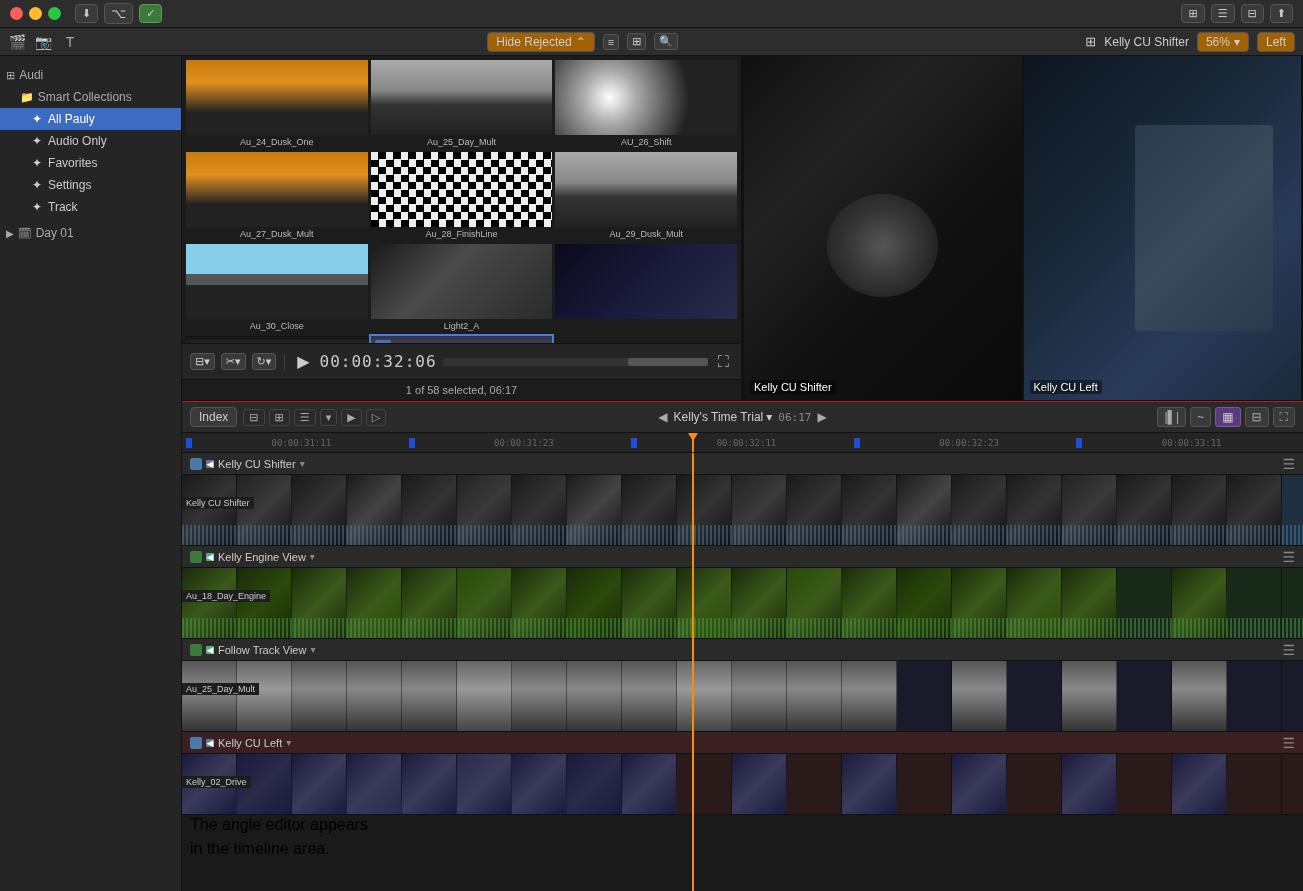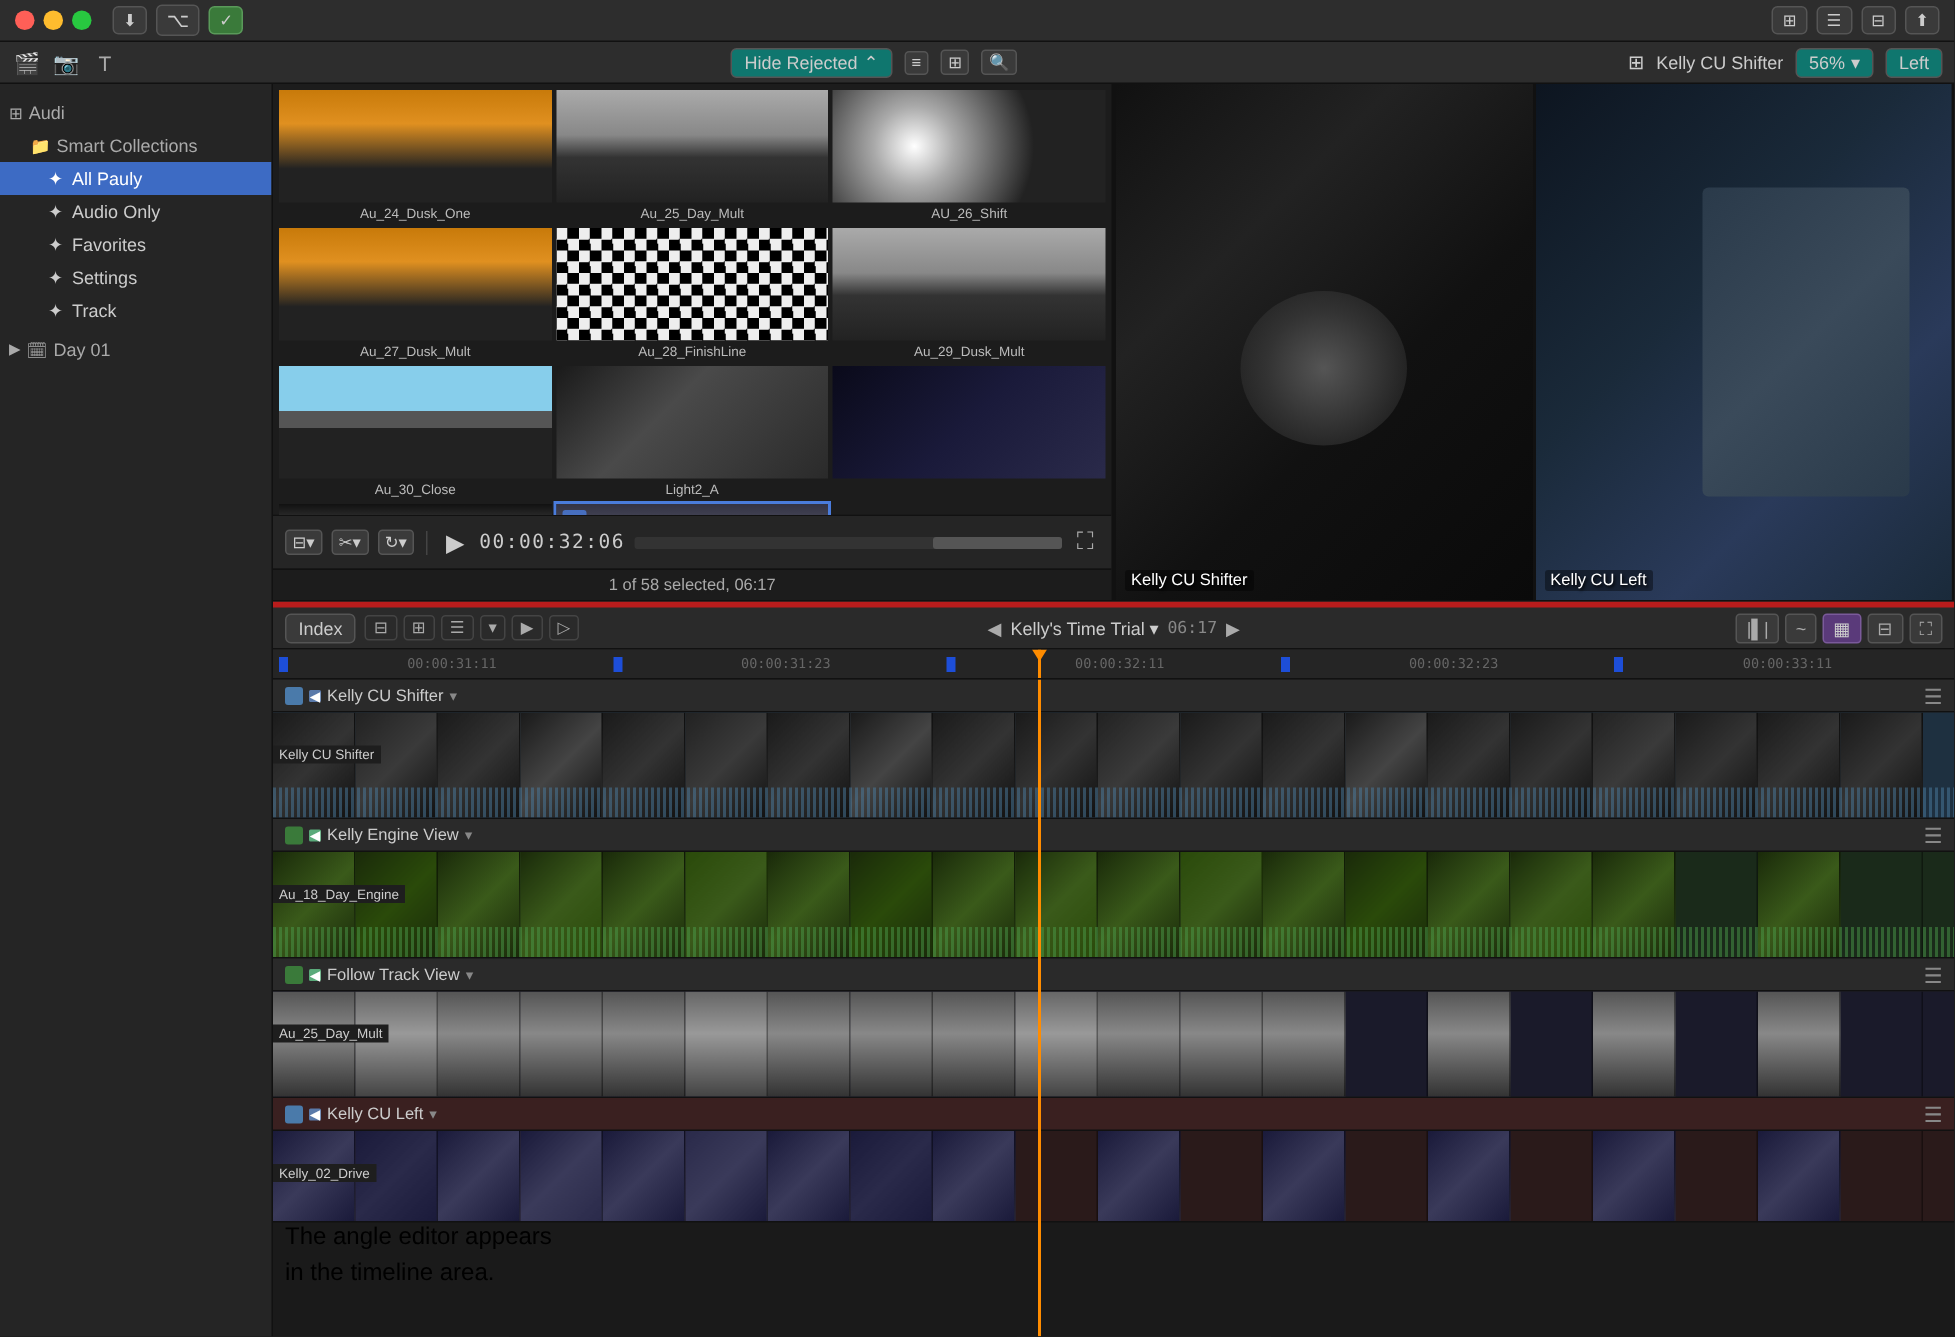--- a/index.html
+++ b/index.html
@@ -70,21 +70,21 @@
       width: 20px;
       height: 20px;
       display: flex;
       align-items: center;
       justify-content: center;
       color: #aaa;
       font-size: 14px;
       cursor: pointer;
     }
     .hide-rejected-btn {
-      background: #0f766e;
+      background: #a16207;
       border: 1px solid #555;
       border-radius: 4px;
       color: #ccc;
       padding: 2px 8px;
       font-size: 12px;
       cursor: pointer;
       display: flex;
       gap: 4px;
     }
     .toolbar-right {
@@ -235,21 +235,21 @@
       padding: 1px 4px;
       border-radius: 2px;
     }
     .frame-shifter {
       background: linear-gradient(135deg, #1a1a1a 0%, #333 50%, #111 100%);
     }
     .frame-left {
       background: linear-gradient(135deg, #0d1a2a 0%, #1a3a5a 50%, #0a1520 100%);
     }
     .timecode {
-      font-size: 13px;
+      font-size: 16px;
       color: #ccc;
       font-family: monospace;
       letter-spacing: 1px;
     }
     .ctrl-btn {
       background: transparent;
       border: none;
       color: #ccc;
       font-size: 14px;
       cursor: pointer;
@@ -280,21 +280,21 @@
       overflow: hidden;
     }
     .timeline-toolbar {
       background: #2a2a2a;
       height: 32px;
       display: flex;
       align-items: center;
       padding: 0 8px;
       gap: 6px;
       border-bottom: 1px solid #111;
-      border-top: 4px solid #b91c1c;
+      border-top: 1px solid #b91c1c;
     }
     .timeline-index-btn {
       background: #3a3a3a;
       border: 1px solid #555;
       border-radius: 4px;
       color: #ccc;
       padding: 2px 8px;
       font-size: 12px;
       cursor: pointer;
     }

